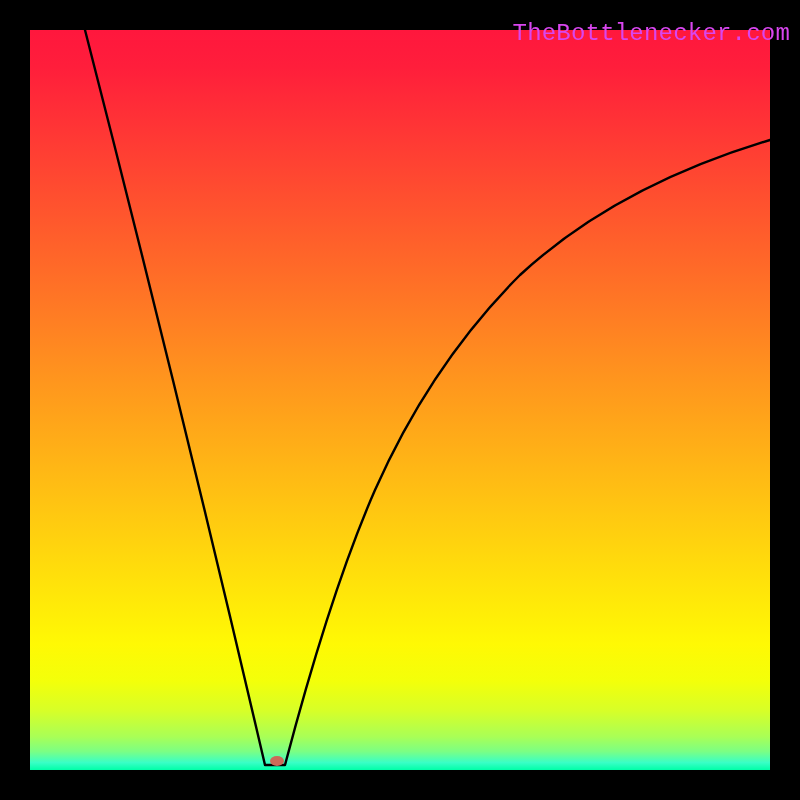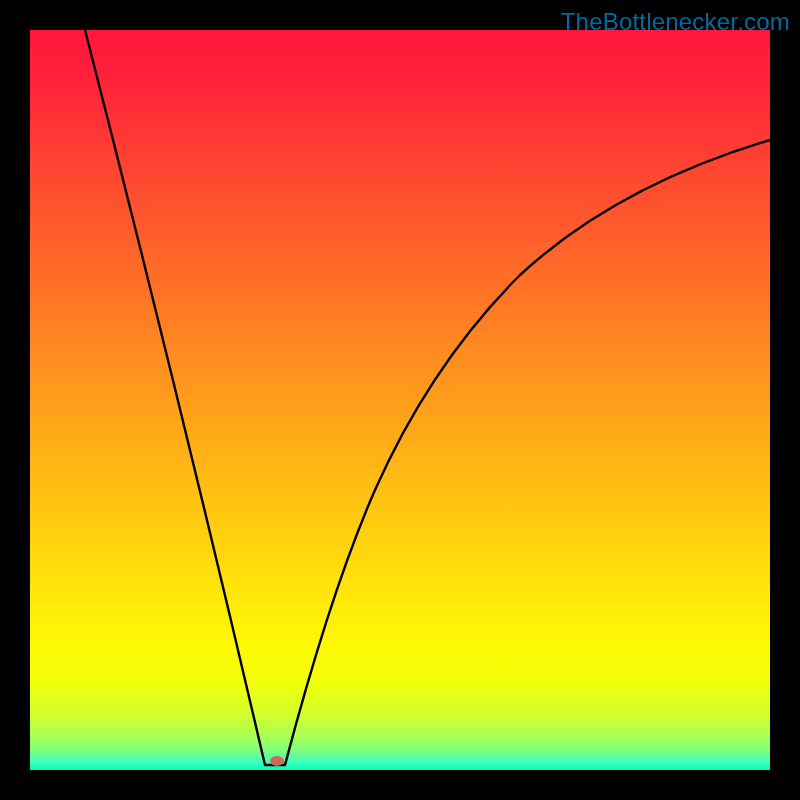--- a/index.html
+++ b/index.html
@@ -11,24 +11,24 @@
     overflow: hidden;
   }
   .frame {
     position: relative;
     width: 800px;
     height: 800px;
     background: #000;
   }
   .watermark {
     position: absolute;
-    top: 8px;
+    top: 20px;
     right: 10px;
-    color: #0369a1;
-    font-family: Liberation Sans, sans-serif;
+    color: #d946ef;
+    font-family: Liberation Mono, monospace;
     font-size: 24px;
     letter-spacing: 0.2px;
     z-index: 5;
   }
   svg {
     position: absolute;
     left: 0;
     top: 0;
   }
 </style>

